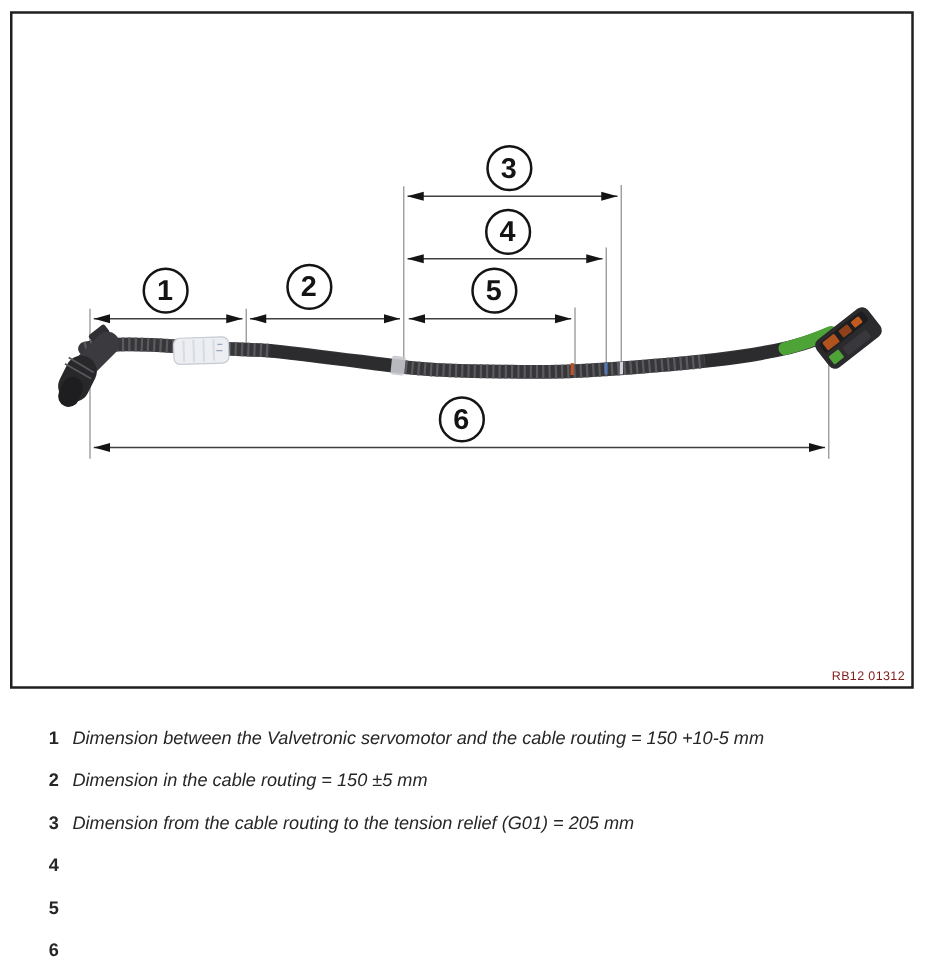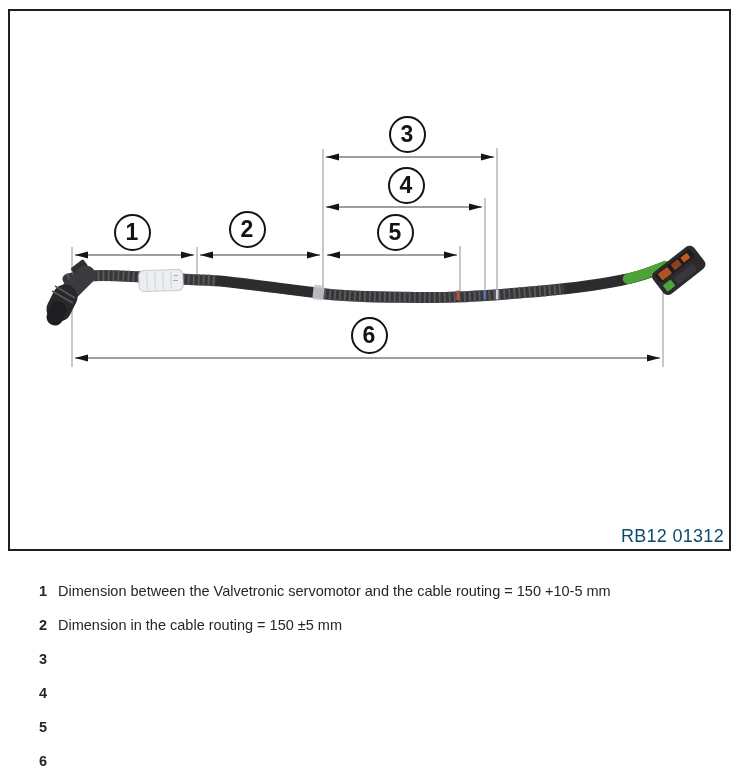--- a/index.html
+++ b/index.html
@@ -35,22 +35,22 @@
     justify-content: center;
     font-size: 23px;
     font-weight: 700;
     color: #141414;
     z-index: 3;
   }
   .figure-id {
     position: absolute;
     right: 5px;
     bottom: 2px;
-    font-size: 18px;
-    color: #0c4a6e;
+    font-size: 10px;
+    color: #7f1d1d;
     letter-spacing: 0.3px;
   }
   .legend {
     position: absolute;
     left: 39px;
     top: 581px;
     width: 690px;
   }
   .legend-row {
     display: flex;
@@ -59,21 +59,21 @@
     font-size: 14.5px;
     line-height: 21px;
     color: #262626;
   }
   .legend-num {
     font-weight: 700;
     min-width: 12px;
     margin-right: 7px;
     text-align: left;
   }
-  .legend-text { white-space: nowrap; }
+  .legend-text { white-space: nowrap; font-style: italic; }
 </style>
 </head>
 <body>
 
 <div class="page">
 
   <div class="figure-box">
 
     <svg width="719" height="538" viewBox="10 11 719 538">
       <defs>
@@ -180,20 +180,21 @@
     <div class="legend-row">
       <span class="legend-num">1</span>
       <span class="legend-text">Dimension between the Valvetronic servomotor and the cable routing = 150 +10-5 mm</span>
     </div>
     <div class="legend-row">
       <span class="legend-num">2</span>
       <span class="legend-text">Dimension in the cable routing = 150 ±5 mm</span>
     </div>
     <div class="legend-row">
       <span class="legend-num">3</span>
+      <span class="legend-text">Dimension from the cable routing to the tension relief (G01) = 205 mm</span>
     </div>
     <div class="legend-row">
       <span class="legend-num">4</span>
     </div>
     <div class="legend-row">
       <span class="legend-num">5</span>
     </div>
     <div class="legend-row">
       <span class="legend-num">6</span>
     </div>

